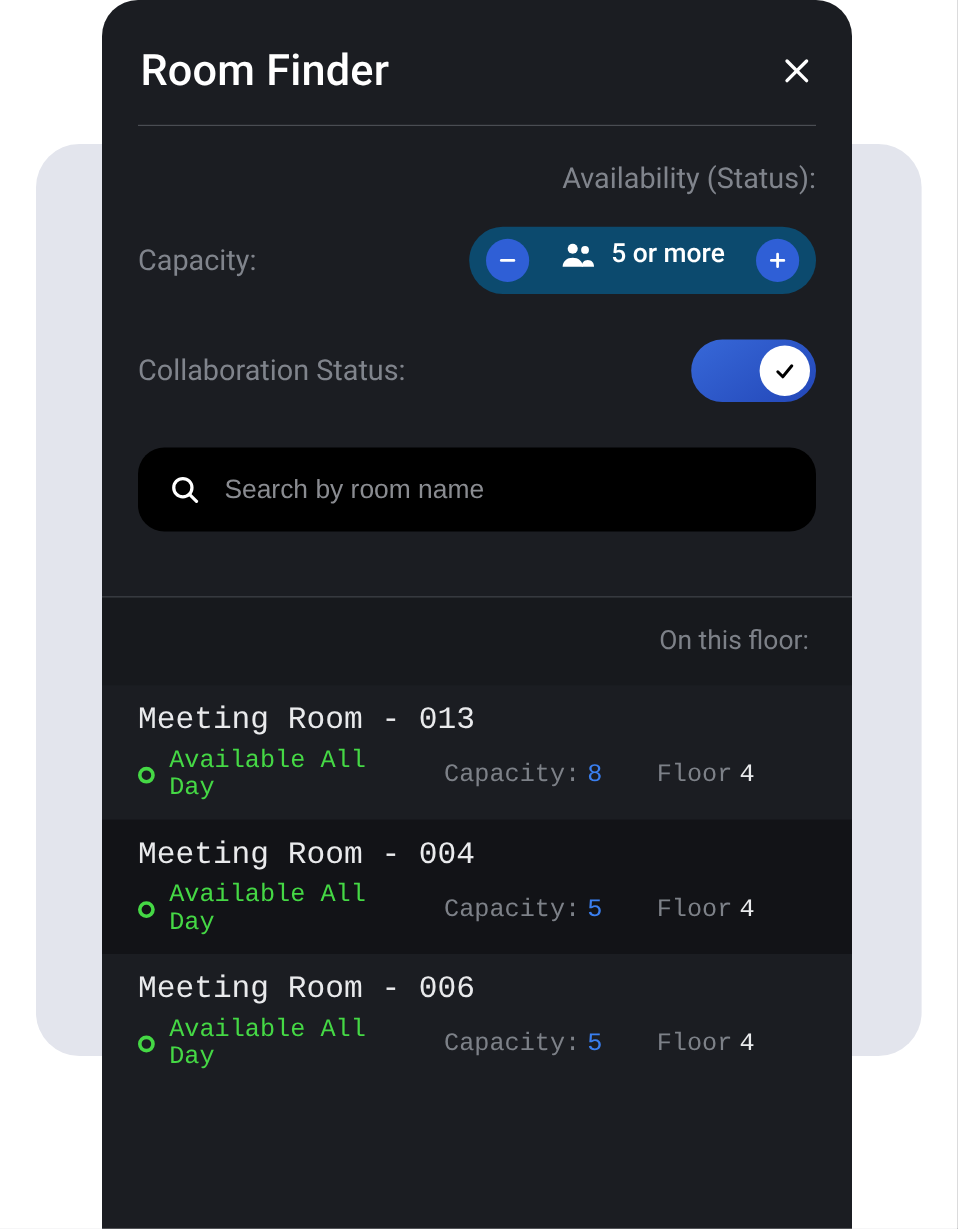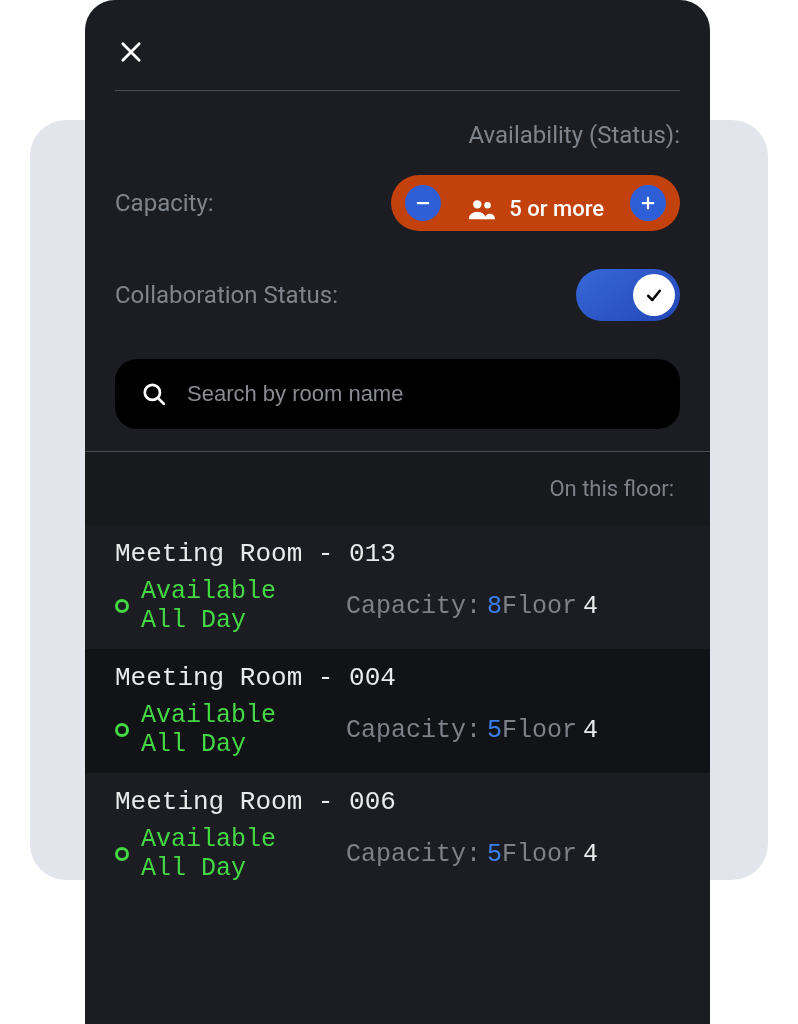--- a/index.html
+++ b/index.html
@@ -78,24 +78,24 @@
   .seg.active {
     background: linear-gradient(145deg,#3768d8 0%,#2347b8 100%);
   }
   .row {
     display: flex;
     align-items: center;
     justify-content: space-between;
     margin-bottom: 38px;
   }
   .capacity-stepper {
-    background: #c2410c;
+    background: #0c4a6e;
     border-radius: 28px;
     display: flex;
-    align-items: flex-end;
+    align-items: flex-start;
     padding: 10px 14px;
     gap: 18px;
   }
   .circ-btn {
     width: 36px; height: 36px;
     border-radius: 50%;
     background: #2f5fd6;
     display: flex; align-items: center; justify-content: center;
     color: #fff;
     cursor: pointer;
@@ -125,21 +125,21 @@
     display:flex;align-items:center;justify-content:center;
   }
   .toggle .knob svg { width: 20px; height: 20px; stroke:#000; stroke-width:3; fill:none; }
   .search {
     background: #000000;
     border-radius: 22px;
     display: flex;
     align-items: center;
     padding: 22px 26px;
     gap: 20px;
-    margin-bottom: 22px;
+    margin-bottom: 54px;
   }
   .search svg { width: 26px; height: 26px; stroke:#fff; stroke-width:2.5; fill:none; }
   .search input {
     background: transparent;
     border: none;
     outline: none;
     color: #fff;
     font-size: 22px;
     flex: 1;
   }
@@ -168,43 +168,44 @@
   .room-name {
     font-size: 26px;
     font-weight: 300;
     color: #e9eaec;
     margin-bottom: 8px;
   }
   .room-meta {
     display: flex;
     align-items: center;
     gap: 0;
-    font-size: 25px;
+    font-size: 21px;
   }
   .status-dot {
     width: 14px; height: 14px; border-radius:50%;
     border: 3px solid #45d845;
     margin-right: 12px;
     flex-shrink:0;
   }
   .status-text { color:#45d845; font-weight:500; flex: 1.1; }
   .meta-label { color:#7d8188; }
   .meta-cap { color:#3a7ff0; font-weight:500; margin-left:6px; }
   .meta-floor { color:#e9eaec; font-weight:500; margin-left:6px; }
   .meta-block { flex:1; text-align:right; }
-  .meta-block.right { text-align:left; padding-right:6px; }
+  .meta-block.right { text-align:center; padding-right:6px; }
 </style>
 </head>
 <body>
 
 <div class="bg-card"></div>
 
 <div class="panel">
 
   <div class="header">
+    <div class="title">Room Finder</div>
     <div class="close">
       <svg viewBox="0 0 24 24">
           <path d="M5 5 L19 19 M19 5 L5 19" stroke-linecap="round"></path>
         </svg>
     </div>
   </div>
 
   <div class="section-label">Availability (Status):</div>
 
 

